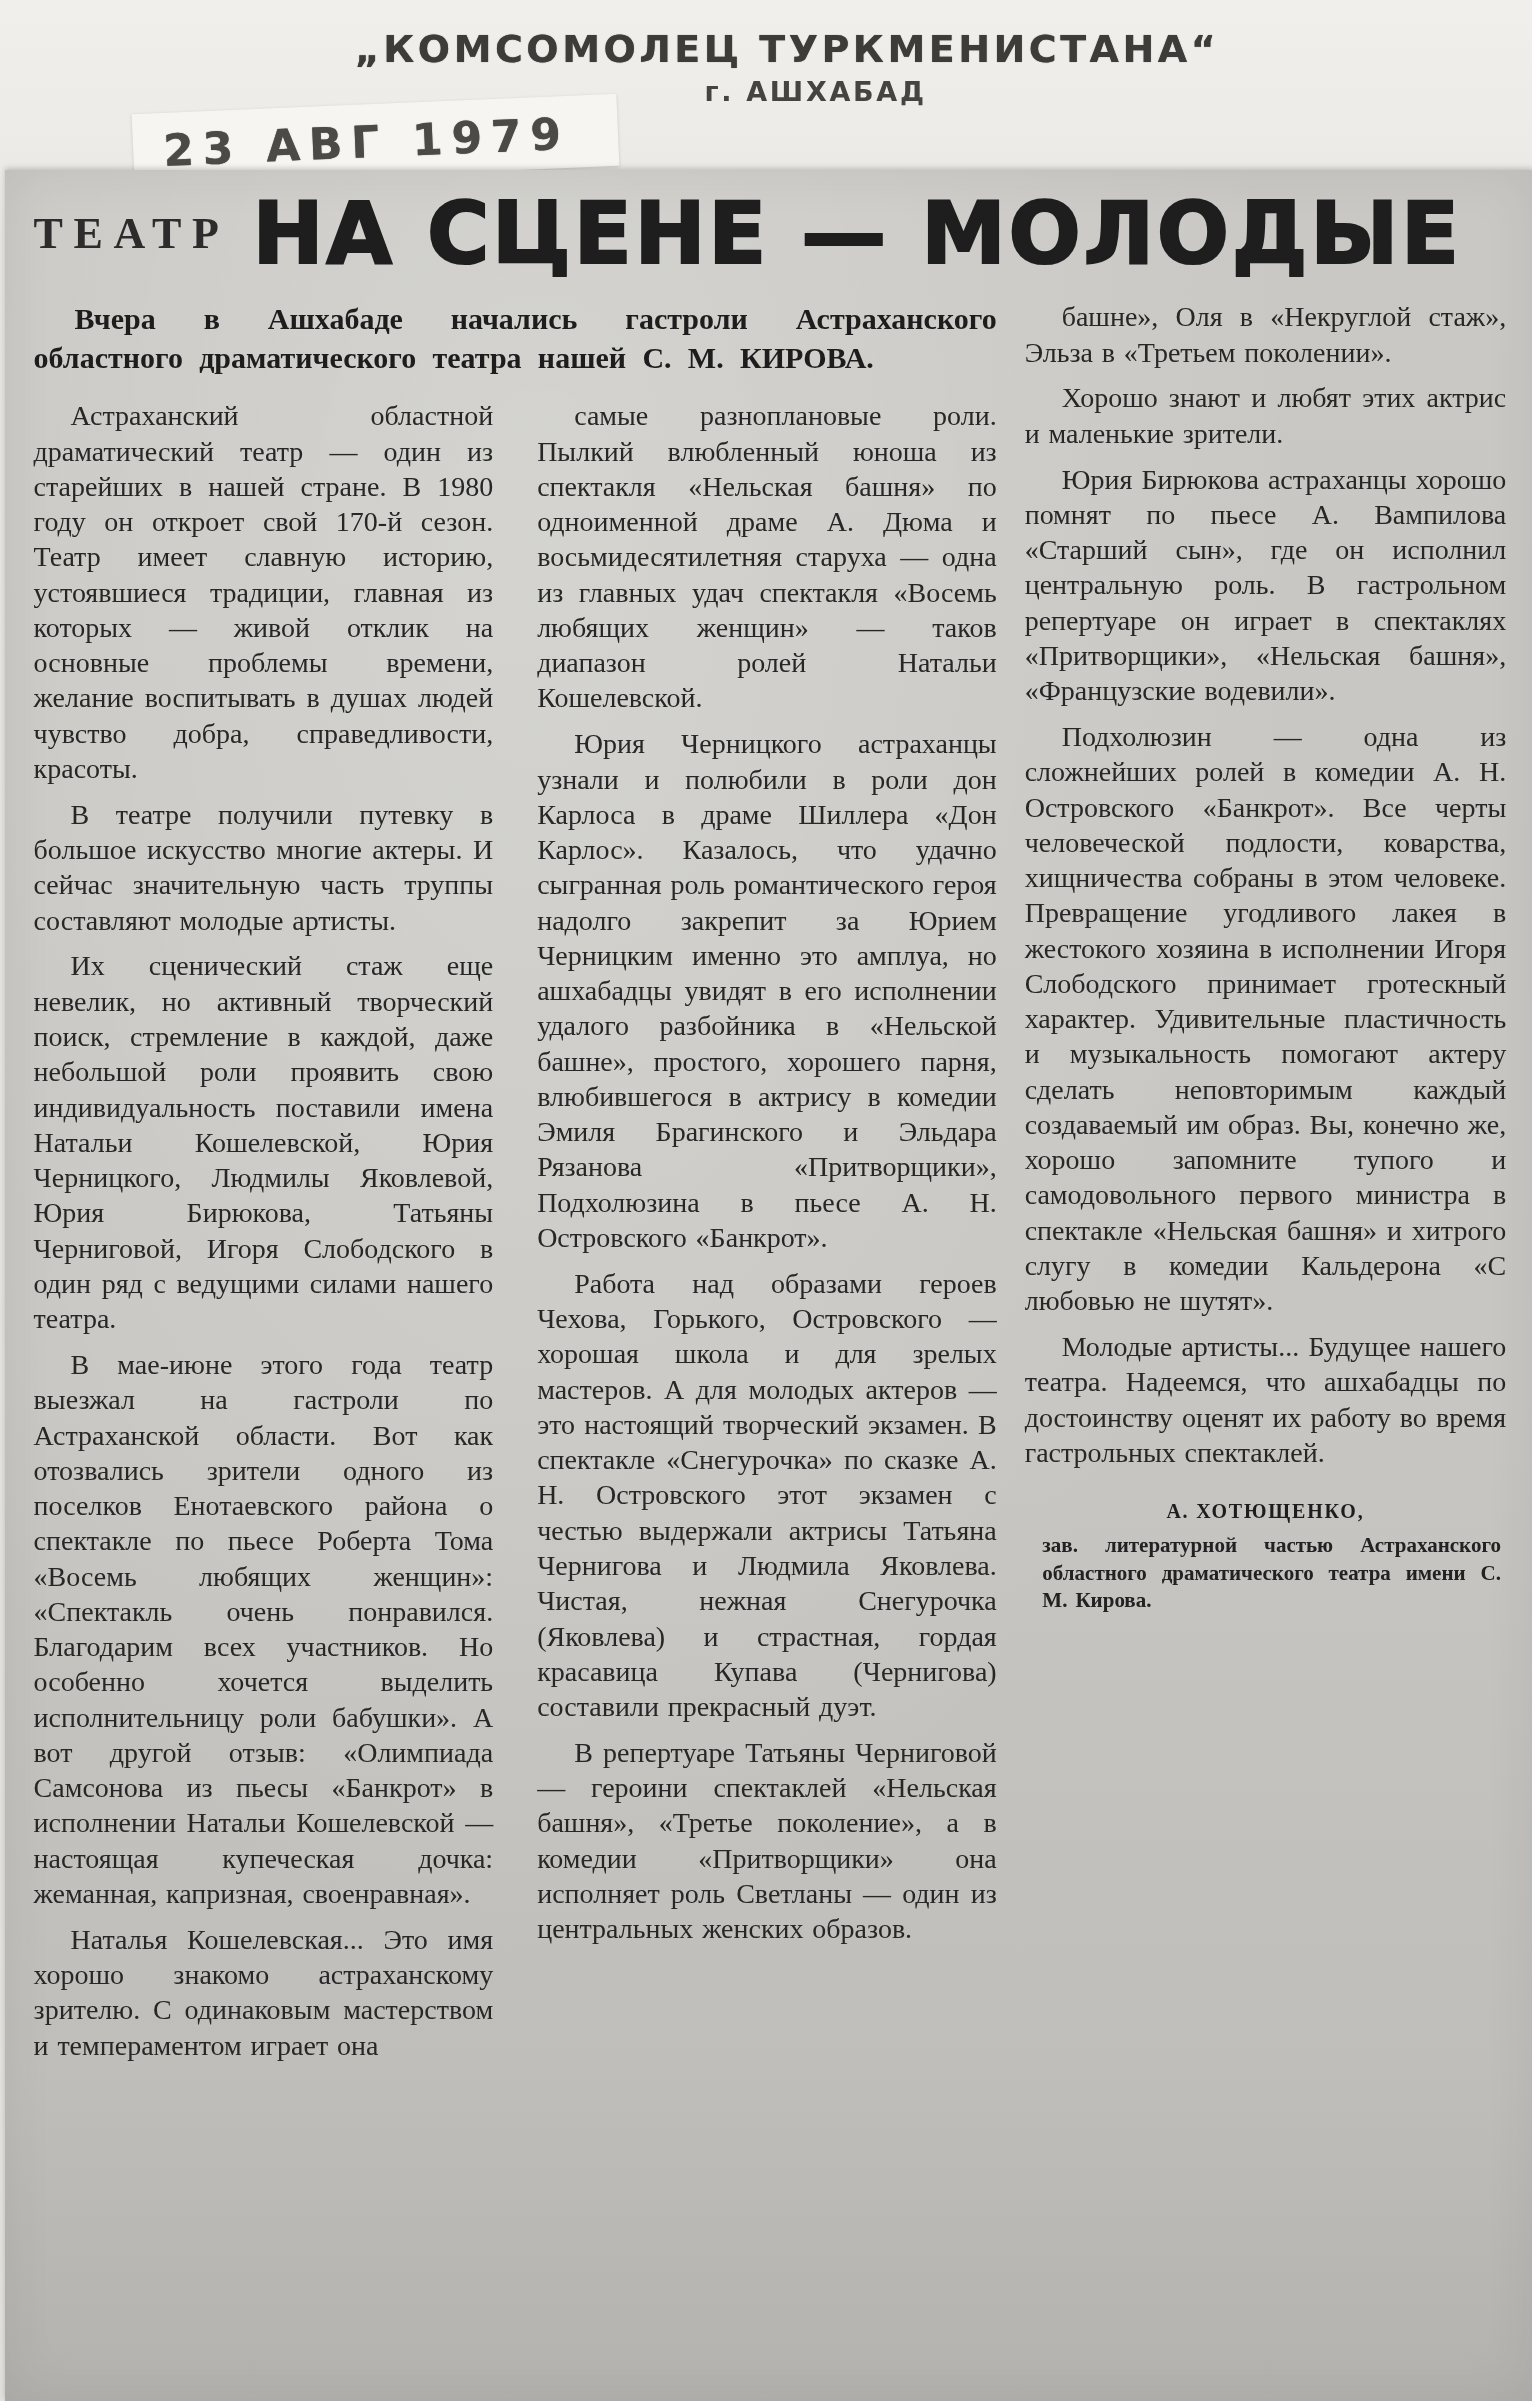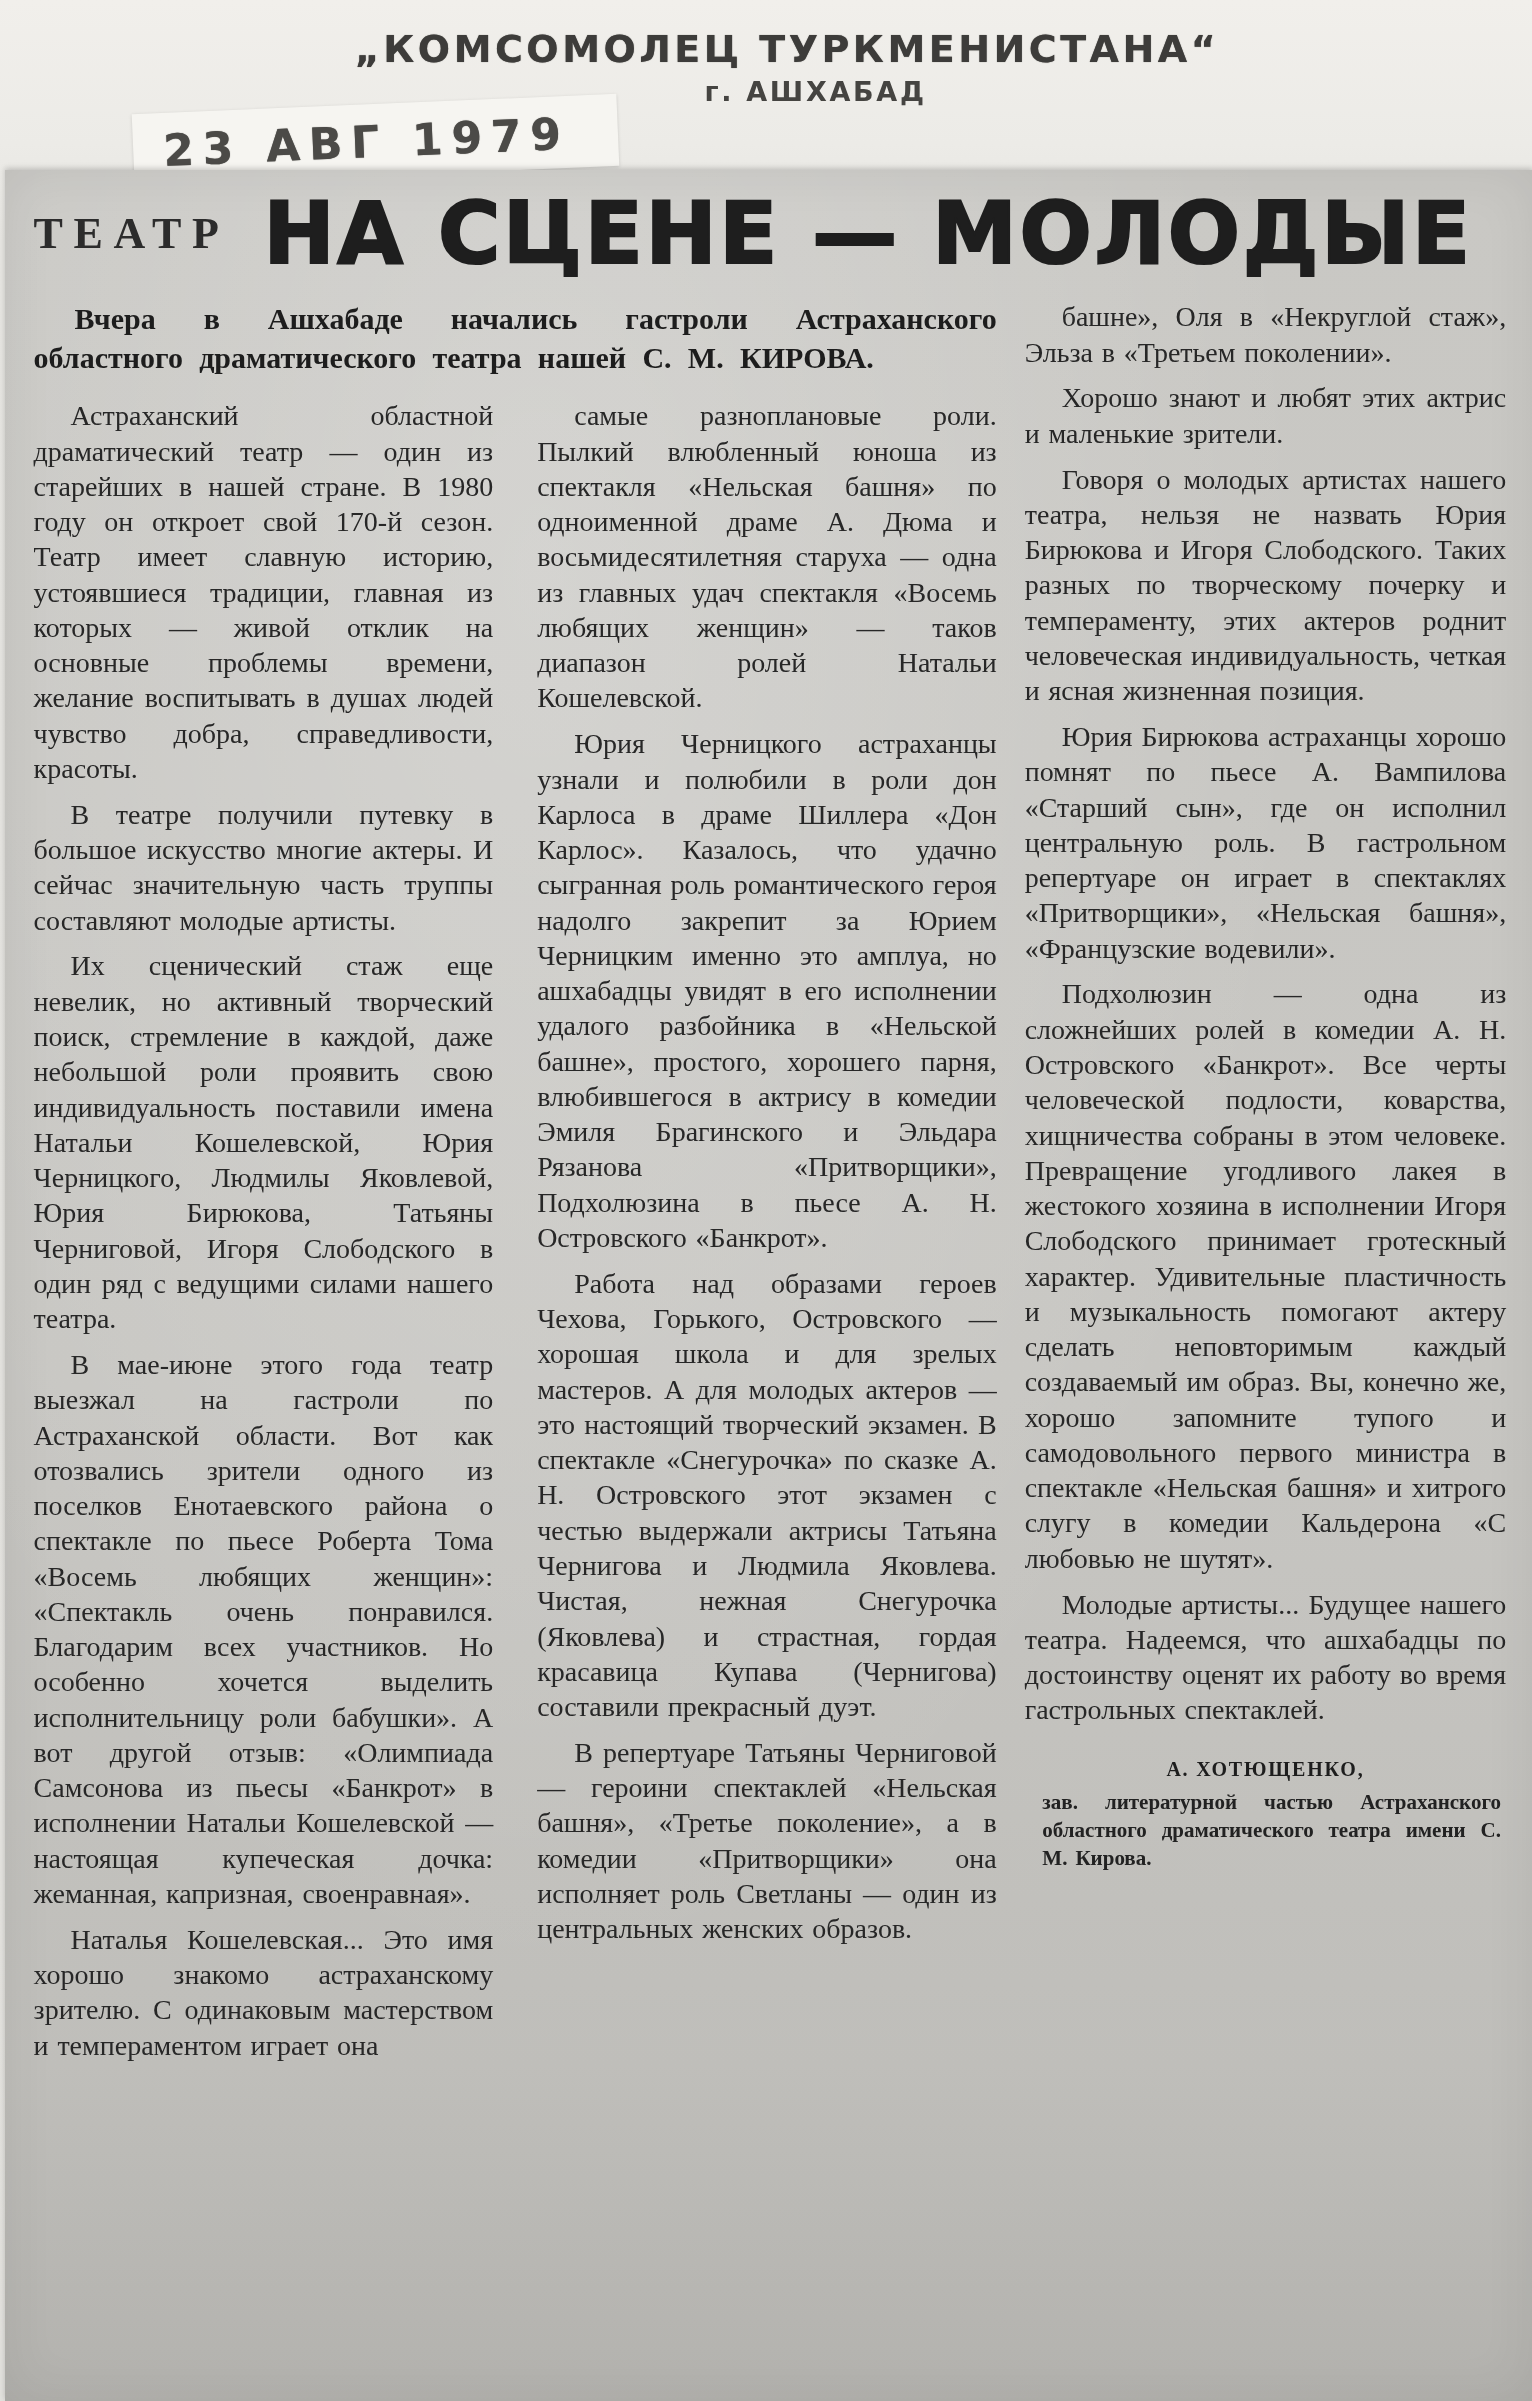--- a/index.html
+++ b/index.html
@@ -40,21 +40,21 @@
   .clipping{
     position:absolute;top:170px;left:5.3px;right:0;bottom:0;
     background:
       radial-gradient(ellipse at 35% 18%, rgba(255,255,255,.22), rgba(255,255,255,0) 55%),
       linear-gradient(180deg,#c9c8c4 0%,#c7c6c2 55%,#bfbeba 85%,#b3b2ae 100%);
     box-shadow:0 -1.8px 5.3px rgba(0,0,0,.18), inset 0 0 53px rgba(0,0,0,.07);
     padding:16px 25px 25px 26.5px;box-sizing:border-box;
     color:#262626;
   }
 
-  .header-row{display:flex;align-items:center;gap:34px;margin:5.3px 0 23px 0;}
+  .header-row{display:flex;align-items:center;gap:23px;margin:5.3px 0 23px 0;}
   .section{
     font-family:"Liberation Serif",serif;font-size:44px;letter-spacing:10.6px;
     color:#2c2c2c;font-weight:bold;flex:0 0 auto;padding-left:1.8px;
   }
   .headline{
     flex:1 1 auto;font-family:"DejaVu Sans","Liberation Sans",sans-serif;
     font-weight:bold;font-size:85px;letter-spacing:2.7px;color:#1e1e1e;
     white-space:nowrap;line-height:1;
     -webkit-text-stroke:2.2px #1e1e1e;
     text-shadow:0 0 0.9px #1e1e1e;
@@ -122,21 +122,20 @@
             <p>Юрия Черницкого астраханцы узнали и полюбили в роли дон Карлоса в драме Шиллера «Дон Карлос». Казалось, что удачно сыгранная роль романтического героя надолго закрепит за Юрием Черницким именно это амплуа, но ашхабадцы увидят в его исполнении удалого разбойника в «Нельской башне», простого, хорошего парня, влюбившегося в актрису в комедии Эмиля Брагинского и Эльдара Рязанова «Притворщики», Подхолюзина в пьесе А. Н. Островского «Банкрот».</p>
             <p>Работа над образами героев Чехова, Горького, Островского — хорошая школа и для зрелых мастеров. А для молодых актеров — это настоящий творческий экзамен. В спектакле «Снегурочка» по сказке А. Н. Островского этот экзамен с честью выдержали актрисы Татьяна Чернигова и Людмила Яковлева. Чистая, нежная Снегурочка (Яковлева) и страстная, гордая красавица Купава (Чернигова) составили прекрасный дуэт.</p>
             <p>В репертуаре Татьяны Черниговой — героини спектаклей «Нельская башня», «Третье поколение», а в комедии «Притворщики» она исполняет роль Светланы — один из центральных женских образов.</p>
           </div>
         </div>
       </div>
 
       <div class="col3">
         <p>башне», Оля в «Некруглой стаж», Эльза в «Третьем поколении».</p>
         <p>Хорошо знают и любят этих актрис и маленькие зрители.</p>
-        <p>Говоря о молодых артистах нашего театра, нельзя не назвать Юрия Бирюкова и Игоря Слободского. Таких разных по творческому почерку и темпераменту, этих актеров роднит человеческая индивидуальность, четкая и ясная жизненная позиция.</p>
         <p>Юрия Бирюкова астраханцы хорошо помнят по пьесе А. Вампилова «Старший сын», где он исполнил центральную роль. В гастрольном репертуаре он играет в спектаклях «Притворщики», «Нельская башня», «Французские водевили».</p>
         <p>Подхолюзин — одна из сложнейших ролей в комедии А. Н. Островского «Банкрот». Все черты человеческой подлости, коварства, хищничества собраны в этом человеке. Превращение угодливого лакея в жестокого хозяина в исполнении Игоря Слободского принимает гротескный характер. Удивительные пластичность и музыкальность помогают актеру сделать неповторимым каждый создаваемый им образ. Вы, конечно же, хорошо запомните тупого и самодовольного первого министра в спектакле «Нельская башня» и хитрого слугу в комедии Кальдерона «С любовью не шутят».</p>
         <p>Молодые артисты... Будущее нашего театра. Надеемся, что ашхабадцы по достоинству оценят их работу во время гастрольных спектаклей.</p>
         <div class="signature">
           <div class="sig-name">А. ХОТЮЩЕНКО,</div>
           <div class="sig-title">зав. литературной частью Астраханского областного драматического театра имени С. М. Кирова.</div>
         </div>
       </div>
 
     </div>

